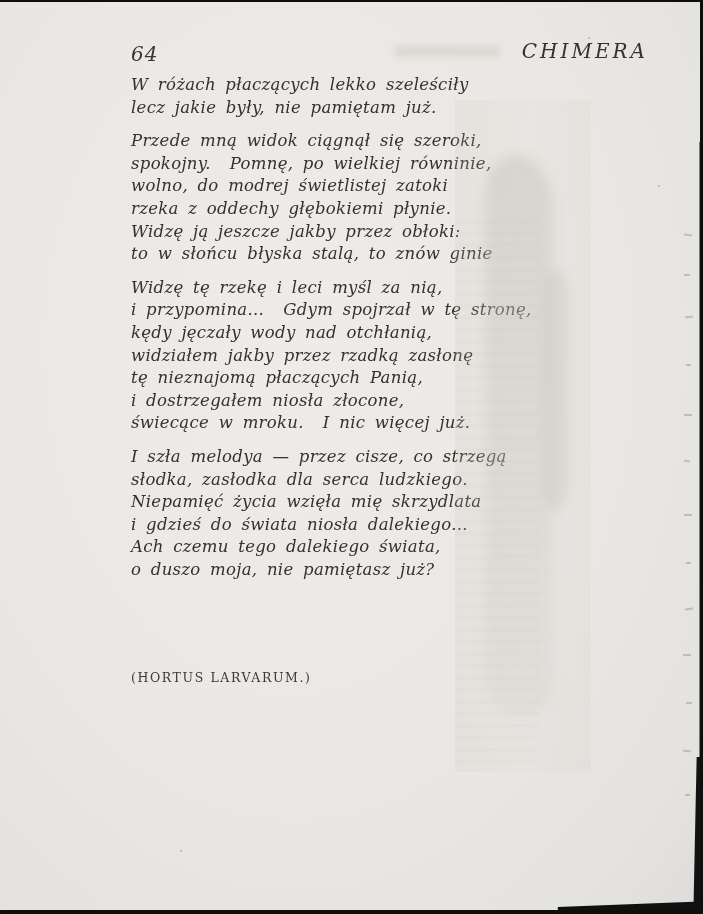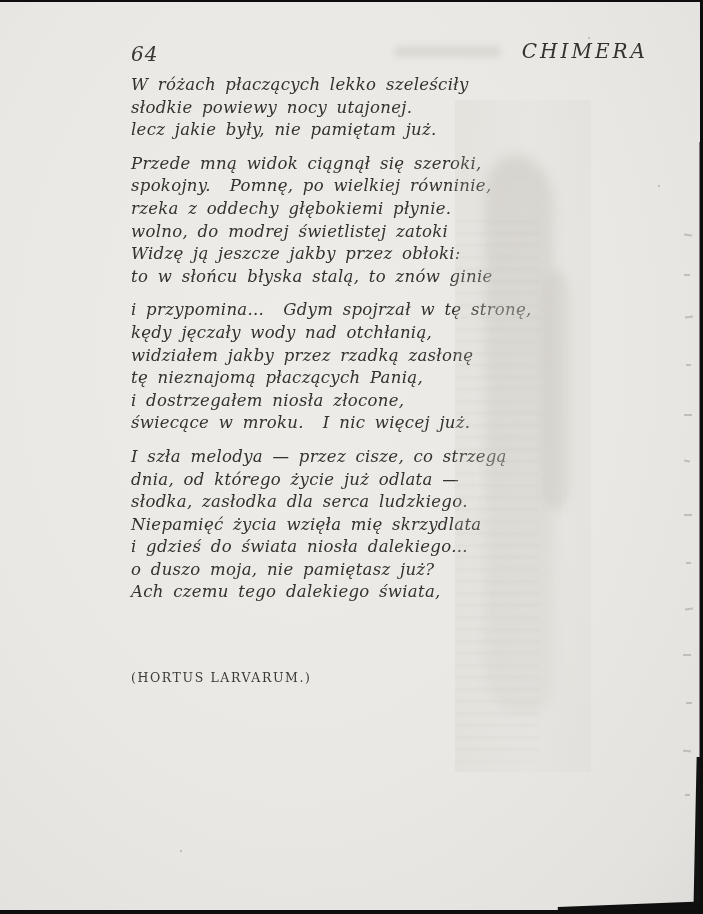--- a/index.html
+++ b/index.html
@@ -97,47 +97,46 @@
 
 <div class="paper">
 
   <span class="page-number">64</span>
   <span class="journal-title">CHIMERA</span>
   <div class="ghost-header-smudge"></div>
 
   <div class="poem">
     <div class="stanza">
       <p class="line">W różach płaczących lekko szeleściły</p>
-      <p class="line">słodkie powiewy nocy utajonej.</p>
       <p class="line">lecz jakie były, nie pamiętam już.</p>
     </div>
     <div class="stanza">
       <p class="line">Przede mną widok ciągnął się szeroki,</p>
       <p class="line">spokojny.  Pomnę, po wielkiej równinie,</p>
+      <p class="line">wolno, do modrej świetlistej zatoki</p>
       <p class="line">rzeka z oddechy głębokiemi płynie.</p>
-      <p class="line">wolno, do modrej świetlistej zatoki</p>
       <p class="line">Widzę ją jeszcze jakby przez obłoki:</p>
       <p class="line">to w słońcu błyska stalą, to znów ginie</p>
     </div>
     <div class="stanza">
+      <p class="line">Widzę tę rzekę i leci myśl za nią,</p>
       <p class="line">i przypomina...  Gdym spojrzał w tę stronę,</p>
       <p class="line">kędy jęczały wody nad otchłanią,</p>
       <p class="line">widziałem jakby przez rzadką zasłonę</p>
       <p class="line">tę nieznajomą płaczących Panią,</p>
       <p class="line">i dostrzegałem niosła złocone,</p>
       <p class="line">świecące w mroku.  I nic więcej już.</p>
     </div>
     <div class="stanza">
       <p class="line">I szła melodya — przez cisze, co strzegą</p>
-      <p class="line">dnia, od którego życie już odlata —</p>
       <p class="line">słodka, zasłodka dla serca ludzkiego.</p>
       <p class="line">Niepamięć życia wzięła mię skrzydlata</p>
       <p class="line">i gdzieś do świata niosła dalekiego...</p>
+      <p class="line">Ach czemu tego dalekiego świata,</p>
       <p class="line">o duszo moja, nie pamiętasz już?</p>
-      <p class="line">Ach czemu tego dalekiego świata,</p>
     </div>
   </div>
 
   <div class="source-note">(HORTUS LARVARUM.)</div>
 
   <div class="ghost-rect">
     <div class="ghost-blob"></div>
     <div class="ghost-blob2"></div>
     <div class="ghost-lines"></div>
   </div>

